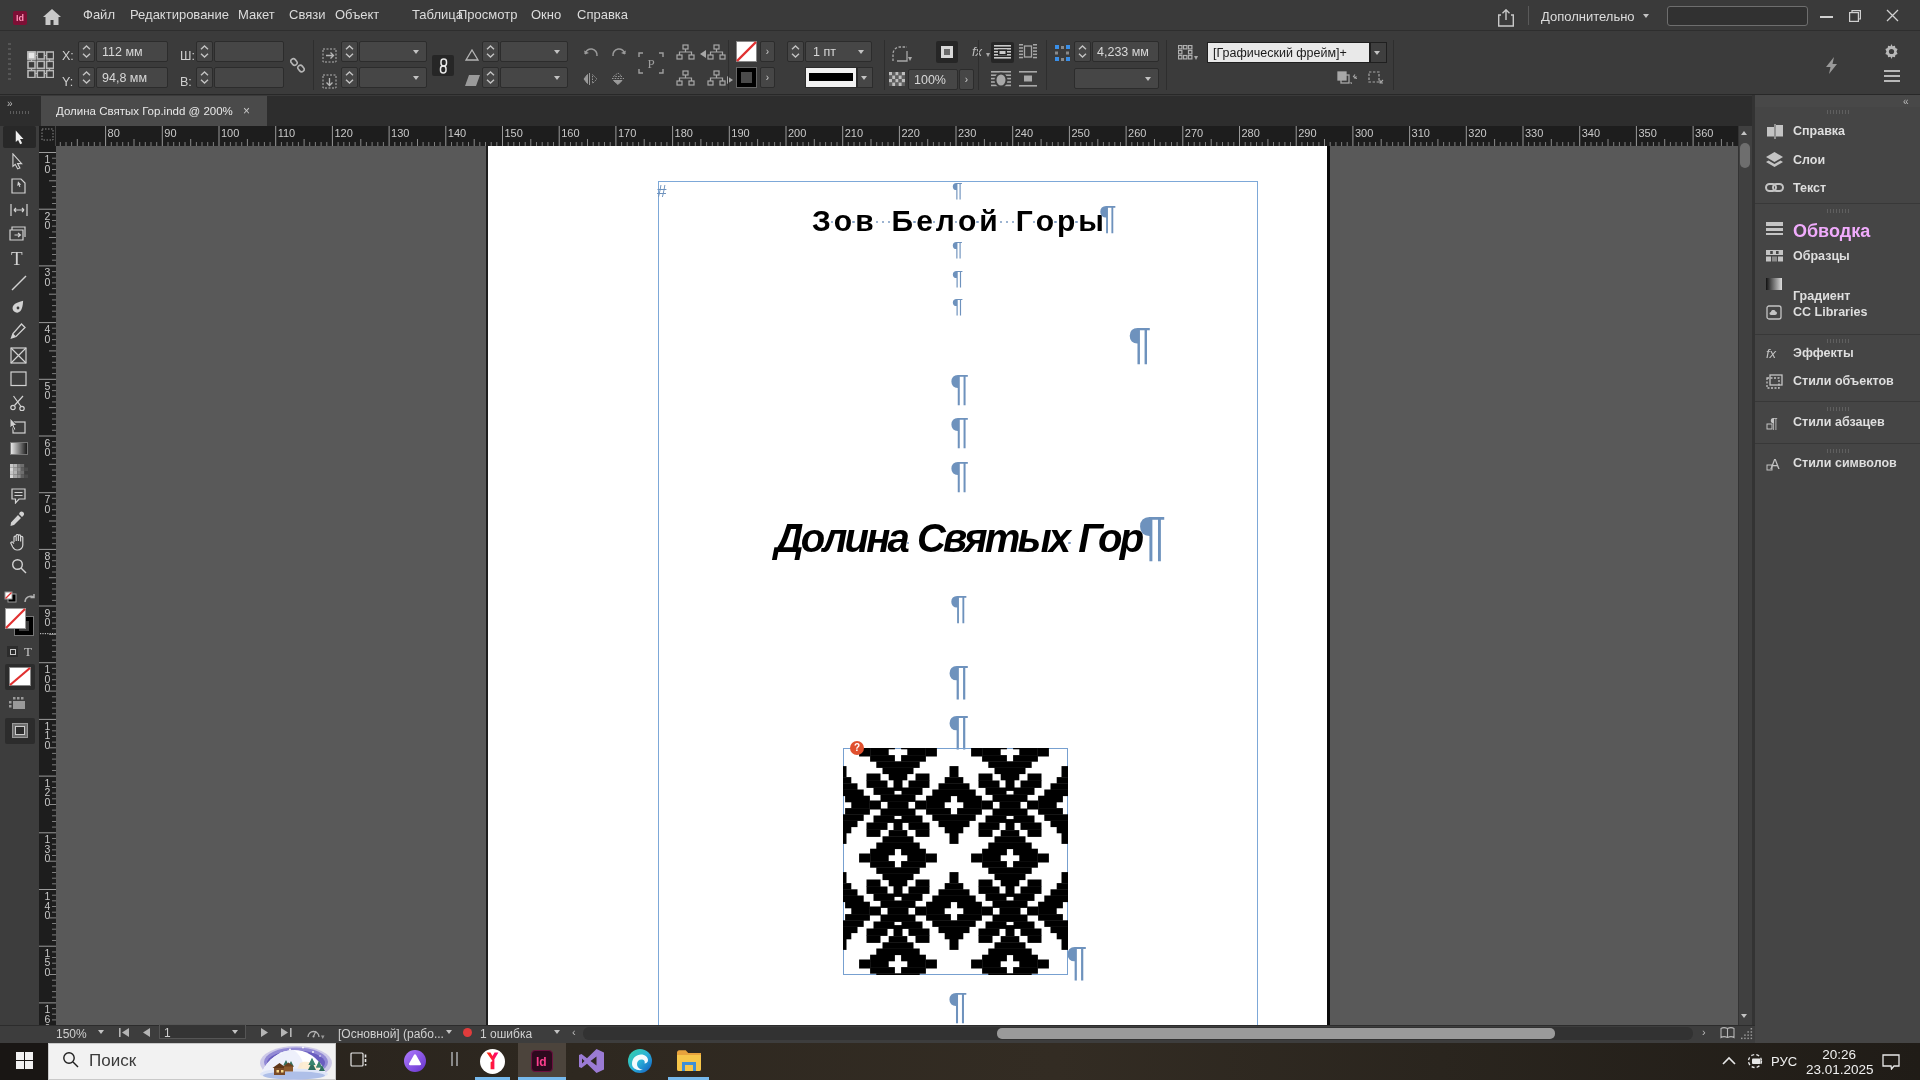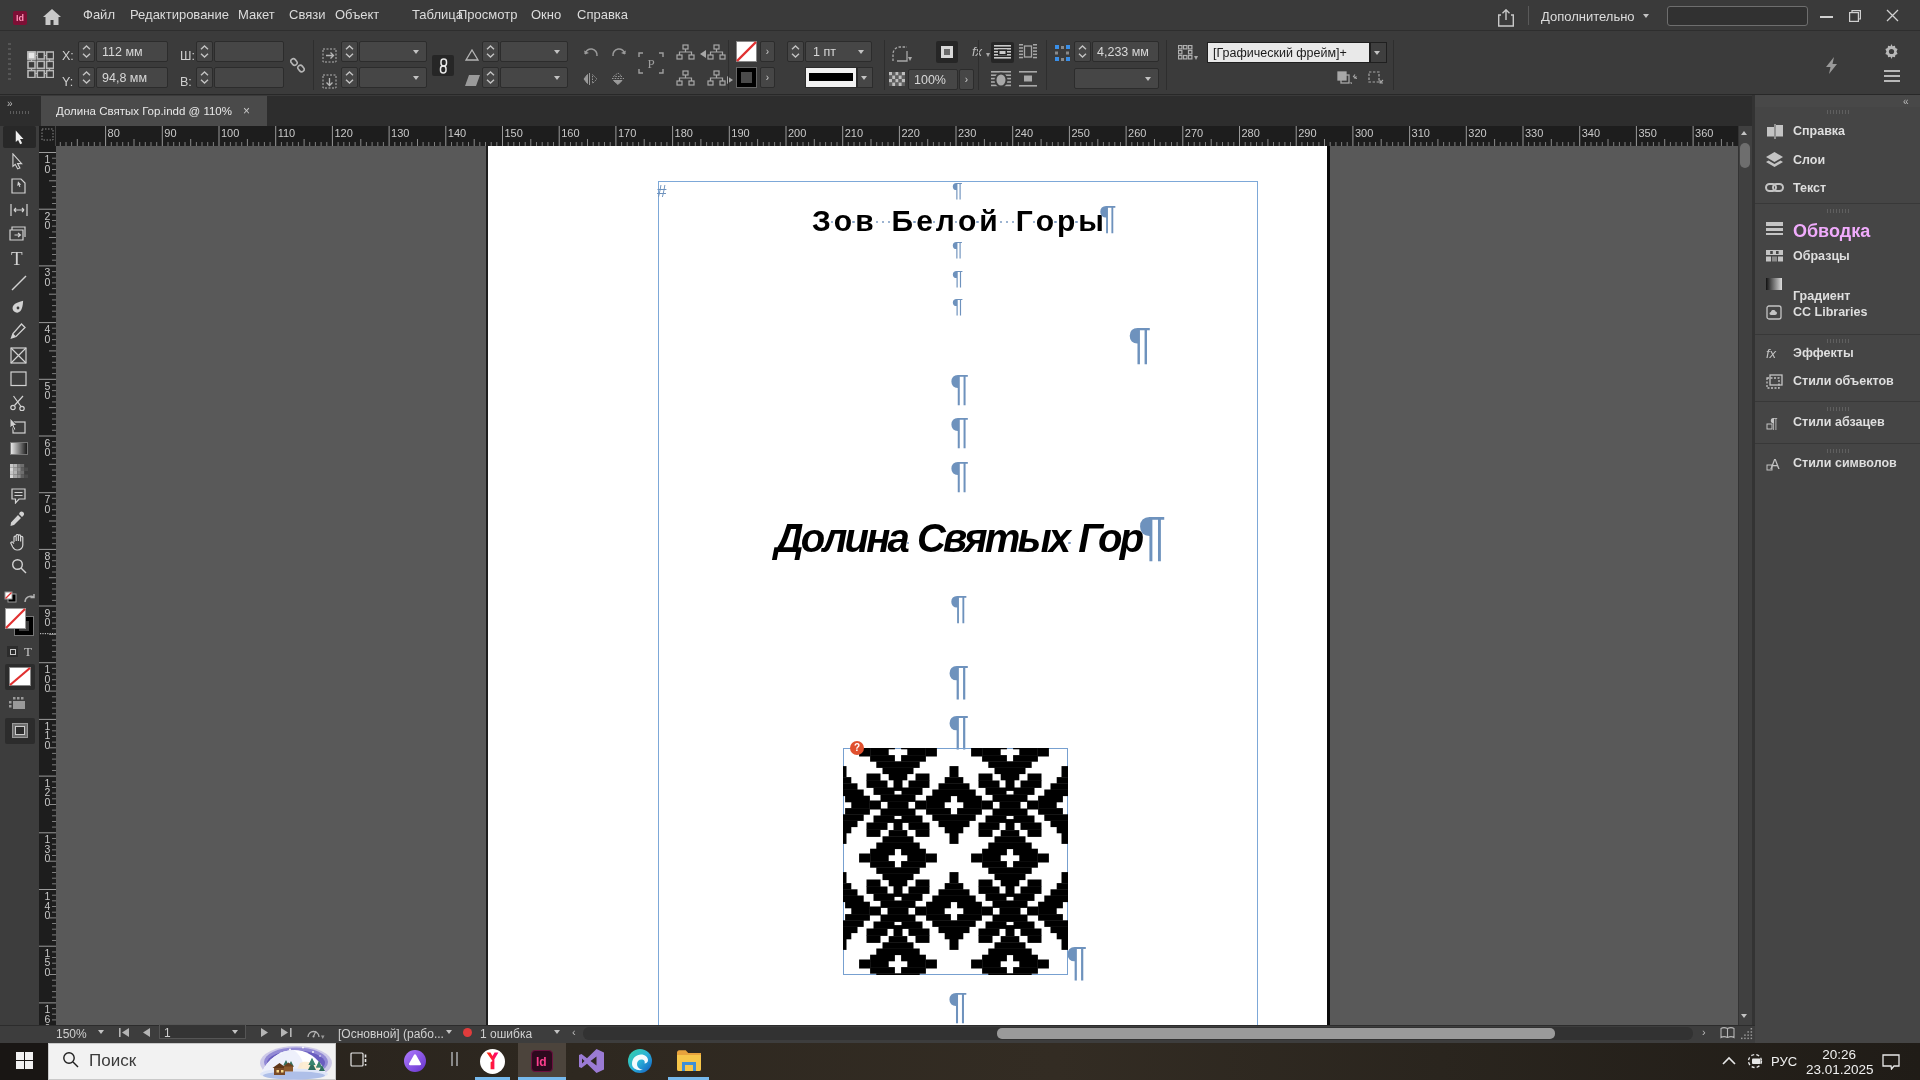--- a/index.html
+++ b/index.html
@@ -311,21 +311,21 @@
 <svg class="abs" style="left:1884px;top:44px" width="15" height="15" viewBox="0 0 15 15" fill="#b8b8b8">
     <path d="M7.5 0l1 2.2 2.4-.5.5 2.4L13.6 5l-1.1 2.5 1.1 2.5-2.2.9-.5 2.4-2.4-.5-1 2.2-1-2.2-2.4.5-.5-2.4-2.2-.9L2.5 7.5 1.4 5l2.2-.9.5-2.4 2.4.5z"></path>
     <circle cx="7.5" cy="7.5" r="2.6" fill="#3b3b3b"></circle>
   </svg>
 <svg class="abs" style="left:1826px;top:57px" width="13" height="17" viewBox="0 0 13 17" fill="#9a9a9a">
     <path d="M8 0L0 10h4.5L3 17l8-10H6.5z"></path>
   </svg>
 <div class="abs" style="left:1884px;top:70px;width:16px;height:2px;background:#b8b8b8;box-shadow:0 5px #b8b8b8,0 10px #b8b8b8"></div>
 <div class="abs" style="left:0;top:96px;width:1755px;height:30px;background:#2d2d2d"></div>
 <div class="abs" style="left:41px;top:96px;width:226px;height:30px;background:#4a4a4a"></div>
-<span class="abs" style="left:56px;top:105px;font-size:11.5px;color:#e8e8e8">Долина Святых Гор.indd @ 110%</span>
+<span class="abs" style="left:56px;top:105px;font-size:11.5px;color:#e8e8e8">Долина Святых Гор.indd @ 200%</span>
 <span class="abs" style="left:243px;top:104px;font-size:12px;color:#c9c9c9">×</span>
 <span class="abs" style="left:7px;top:98px;font-size:10px;color:#bbb;letter-spacing:-2px">»</span>
 <div class="abs" style="left:0;top:126px;width:39px;height:899px;background:#3d3d3d"></div>
 <div class="abs" style="left:10px;top:111px;width:20px;height:3px;background:repeating-linear-gradient(90deg,#5d5d5d 0,#5d5d5d 1px,transparent 1px,transparent 3px)"></div>
 <div class="abs" style="left:3px;top:126px;width:33px;height:22px;background:#282828;border-radius:2px"></div>
 <svg class="abs" style="left:15px;top:130px" width="10" height="15" viewBox="0 0 13 18">
     <path d="M1 0l10 11H6.5l2.8 5.5-2.6 1.2L4 12.2 1 15z" fill="#f0f0f0"></path>
   </svg>
 <svg class="abs" style="left:12px;top:153px" width="13" height="17" viewBox="0 0 13 17" fill="none" stroke="#d2d2d2" stroke-width="1.2">
     <path d="M1 1l9.5 10.5H6l2.6 4.8-2.4 1-2.7-5L1 14.5z" transform="scale(.92)"></path>

